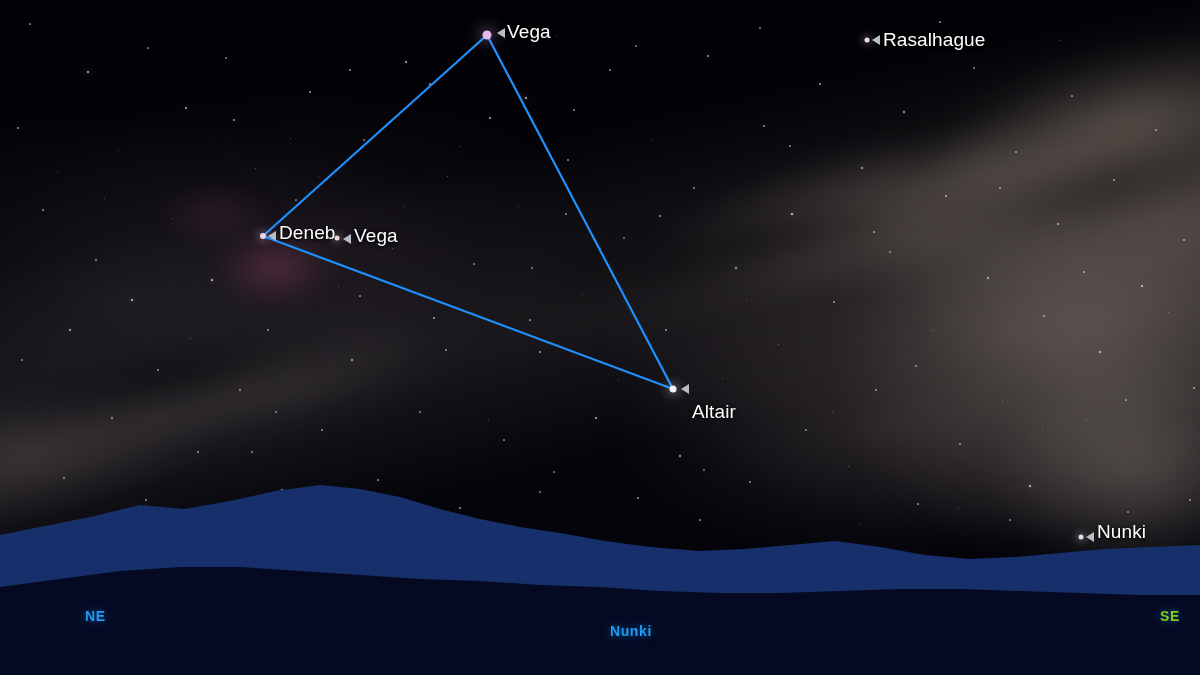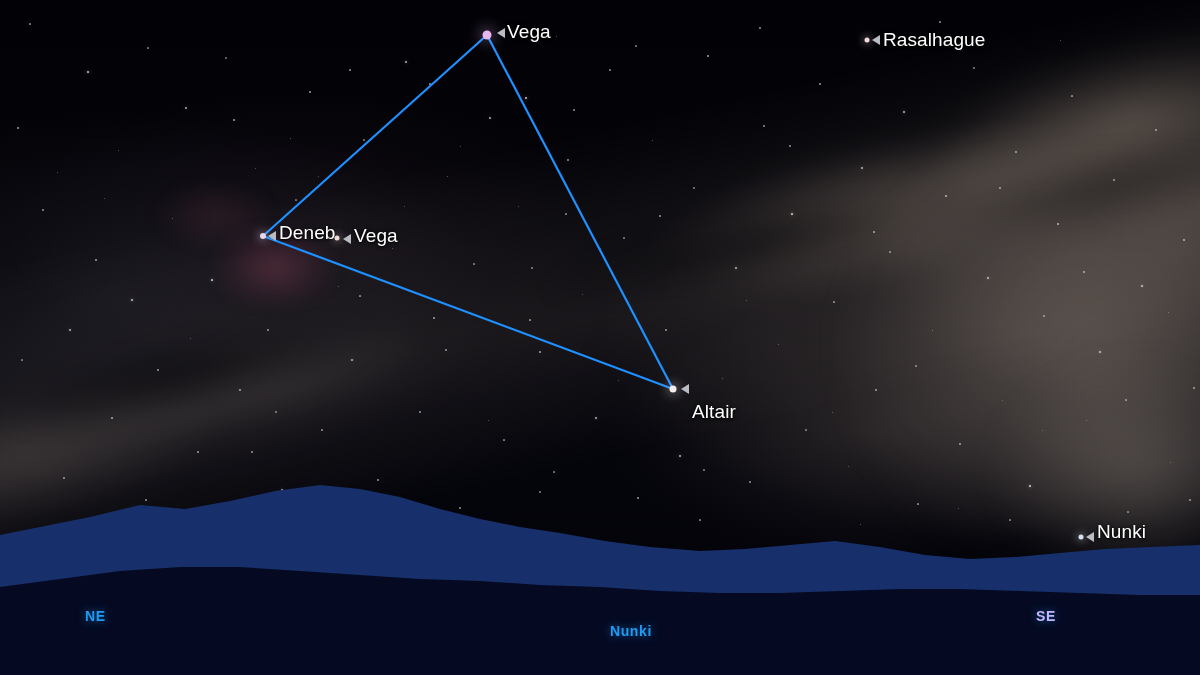--- a/index.html
+++ b/index.html
@@ -348,16 +348,16 @@
 
 
   <svg class="horizon" id="horizon-svg" width="1200" height="200" viewBox="0 0 1200 200" preserveAspectRatio="none">
       <path d="M0,60 L40,52 L90,42 L140,30 L185,34 L230,26 L275,16 L320,10 L360,14 L400,22 L440,34 L480,44 L520,52 L560,58 L605,66 L650,72 L700,76 L745,74 L790,70 L835,66 L880,72 L925,80 L970,84 L1015,82 L1060,78 L1105,74 L1150,72 L1200,70 L1200,200 L0,200 Z" fill="#17306b"></path>
       <path d="M0,112 L60,104 L120,96 L180,92 L240,92 L300,96 L360,100 L420,104 L480,106 L540,110 L600,112 L660,116 L720,118 L780,118 L840,116 L900,114 L960,114 L1020,116 L1080,118 L1140,120 L1200,120 L1200,200 L0,200 Z" fill="#050a22"></path>
     </svg>
 
   <div id="compass-layer">
       <div class="compass" style="left: 85px; top: 608px; color: rgb(30, 156, 245);">NE</div>
       <div class="compass" style="left: 610px; top: 623px; color: rgb(30, 156, 245);">Nunki</div>
-      <div class="compass" style="left: 1036px; top: 608px; color: #c4b5fd;">SE</div>
+      <div class="compass" style="left: 1160px; top: 608px; color: #84cc16;">SE</div>
     </div>
 
 </div>
 
 </body></html>

